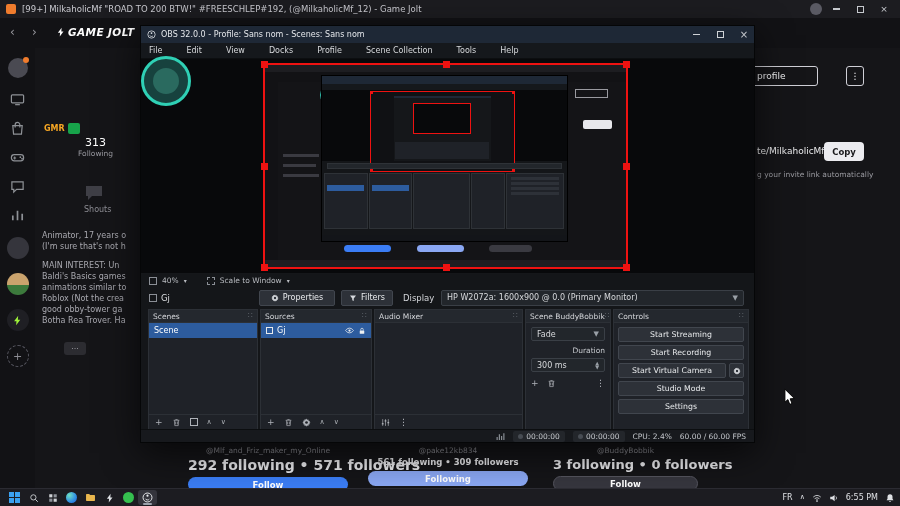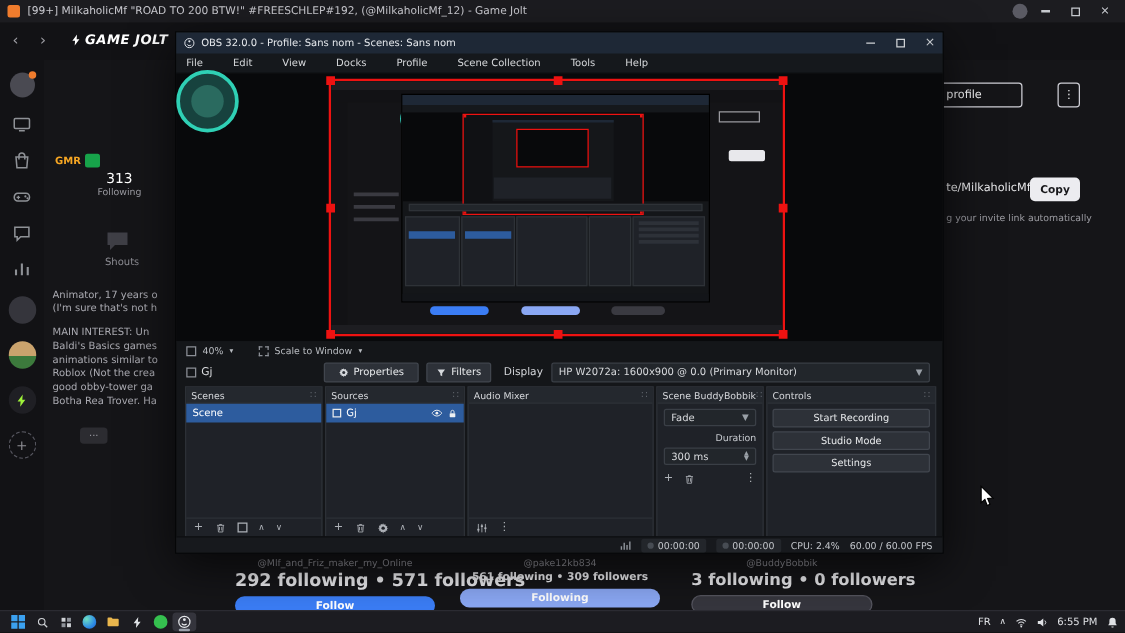--- a/index.html
+++ b/index.html
@@ -409,21 +409,31 @@
         </div>
       </div>
     </div>
 
     <div class="dock" style="left:472px;width:136px">
       <div class="dock-h">
         <span>Controls</span>
         <span class="drag">∷</span>
       </div>
       <div style="padding:4px">
+        <div class="cbtn">Start Streaming</div>
         <div class="cbtn">Start Recording</div>
+        <div class="flex" style="gap:3px;margin-bottom:3px">
+          <div class="cbtn" style="flex:1;margin-bottom:0">Start Virtual Camera</div>
+          <div class="cbtn" style="width:15px;margin-bottom:0">
+            <svg viewBox="0 0 16 16" style="width:8px;height:8px;color:#d6d9dd">
+                <path d="M8 1l1 2.2 2.3-.7.3 2.4 2.4.3-.7 2.3L15.5 8l-2.2 1 .7 2.3-2.4.3-.3 2.4-2.3-.7L8 15.5 7 13.3l-2.3.7-.3-2.4-2.4-.3.7-2.3L.5 8l2.2-1-.7-2.3 2.4-.3.3-2.4 2.3.7z" fill="currentColor"></path>
+                <circle cx="8" cy="8" r="2.4" fill="#2d3138"></circle>
+              </svg>
+          </div>
+        </div>
         <div class="cbtn">Studio Mode</div>
         <div class="cbtn">Settings</div>
       </div>
     </div>
 
     <div class="statusbar">
       <svg viewBox="0 0 16 16" style="width:9px;height:9px;color:#8f949b">
           <path d="M2 14V9M6 14V4M10 14V7M14 14V2" stroke="currentColor" stroke-width="2"></path>
         </svg>
       <span class="chip">

